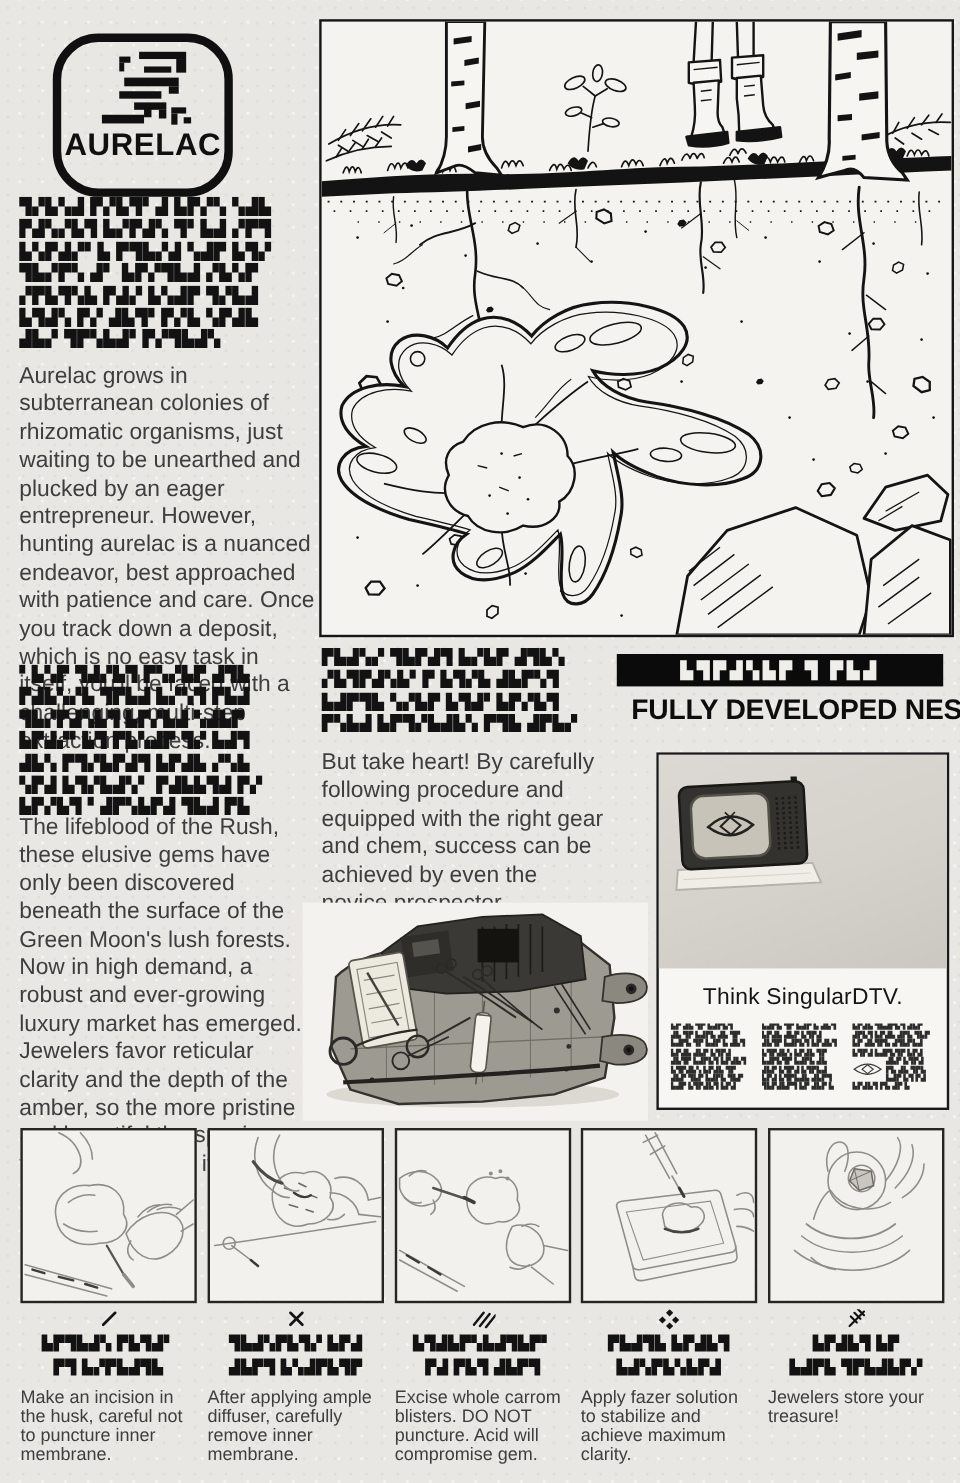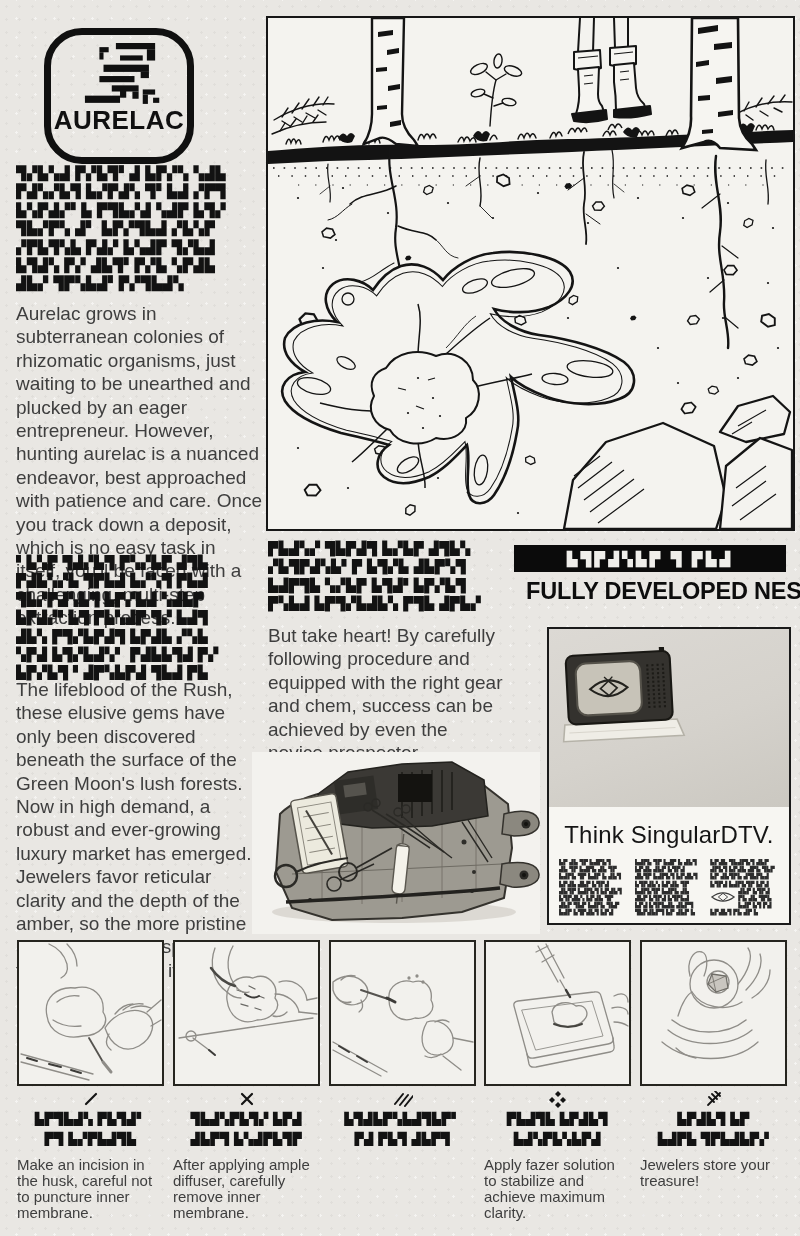--- a/index.html
+++ b/index.html
@@ -35,21 +35,21 @@
   .glyph-bar{left:514px; top:545px; width:272px; height:27px; background:#0b0b0b;
     color:#efeeea; display:flex; align-items:center; justify-content:center;
     font-family:"DejaVu Sans",sans-serif; font-size:14px; letter-spacing:3px; white-space:nowrap;}
   .nest-title{left:526px; top:578px; width:290px; text-align:center; font-weight:bold;
     font-size:23.5px; letter-spacing:-0.2px; color:#0d0d0d;}
   
   .ad{left:547px; top:627px; width:240px; height:294px; border:2px solid #1a1a1a;
     background:#f7f6f2;}
   .ad-photo{position:relative; height:178px;
     background:linear-gradient(160deg,#dcd9d4 0%, #d5d2cc 55%, #cbc8c1 100%);}
-  .ad-headline{text-align:center; font-size:24px; color:#151515; margin-top:14px;
+  .ad-headline{text-align:center; font-size:19px; color:#151515; margin-top:14px;
     letter-spacing:0.2px;}
   .ad-fine{display:flex; gap:7px; padding:10px 10px 0 10px;}
   .ad-fine .col{flex:1; font-family:"DejaVu Sans",sans-serif; font-size:5.5px;
     line-height:7.2px; color:#2e2e2e; white-space:nowrap; overflow:hidden;}
   .ad-fine .c3{position:relative;}
   .ad-fine .c3 .eye{position:absolute; left:0; top:31px;}
   .ad-fine .c3 div:nth-child(n+6):nth-child(-n+8){margin-left:28px;}
   
   .toolphoto{left:252px; top:752px; width:288px; height:182px;}
   
@@ -551,20 +551,21 @@
     </div>
     <div class="step-num">
       <svg width="20" height="16" viewBox="0 0 20 16">
           <path d="M2,13 L10,3 M7,14 L15,4 M12,15 L20,5" stroke="#141414" stroke-width="2" stroke-linecap="round"></path>
         </svg>
     </div>
     <div class="step-glyph">
       <div>▙▜▟▙▛▚▙▟▜▙▛▘</div>
         <div>▛▟ ▛▙▜ ▟▙▛▜</div>
     </div>
+    <div class="step-cap">Excise whole carrom blisters. DO NOT puncture. Acid will compromise gem.</div>
   </div>
 
   <div class="abs step" style="left:484px;">
     <div class="step-frame">
       <svg width="143" height="142" viewBox="0 0 143 142">
         <g stroke="#8f8d88" fill="none" stroke-width="1.3" stroke-linecap="round">
           <path d="M28,64 Q27,60 32,59 L108,50 Q114,49 115,54 L127,96 Q128,101 122,102 L48,116 Q42,117 41,112 Z"></path>
           <path d="M36,68 L106,59 L117,94 L50,108 Z" stroke-width="0.9"></path>
           <path d="M41,112 L43,122 Q44,126 50,125 L124,110 Q129,109 128,104 L127,96"></path>
           <path d="M66,70 C68,60 82,58 90,64 C100,62 104,72 98,78 C92,86 74,86 68,80 Z"></path>

